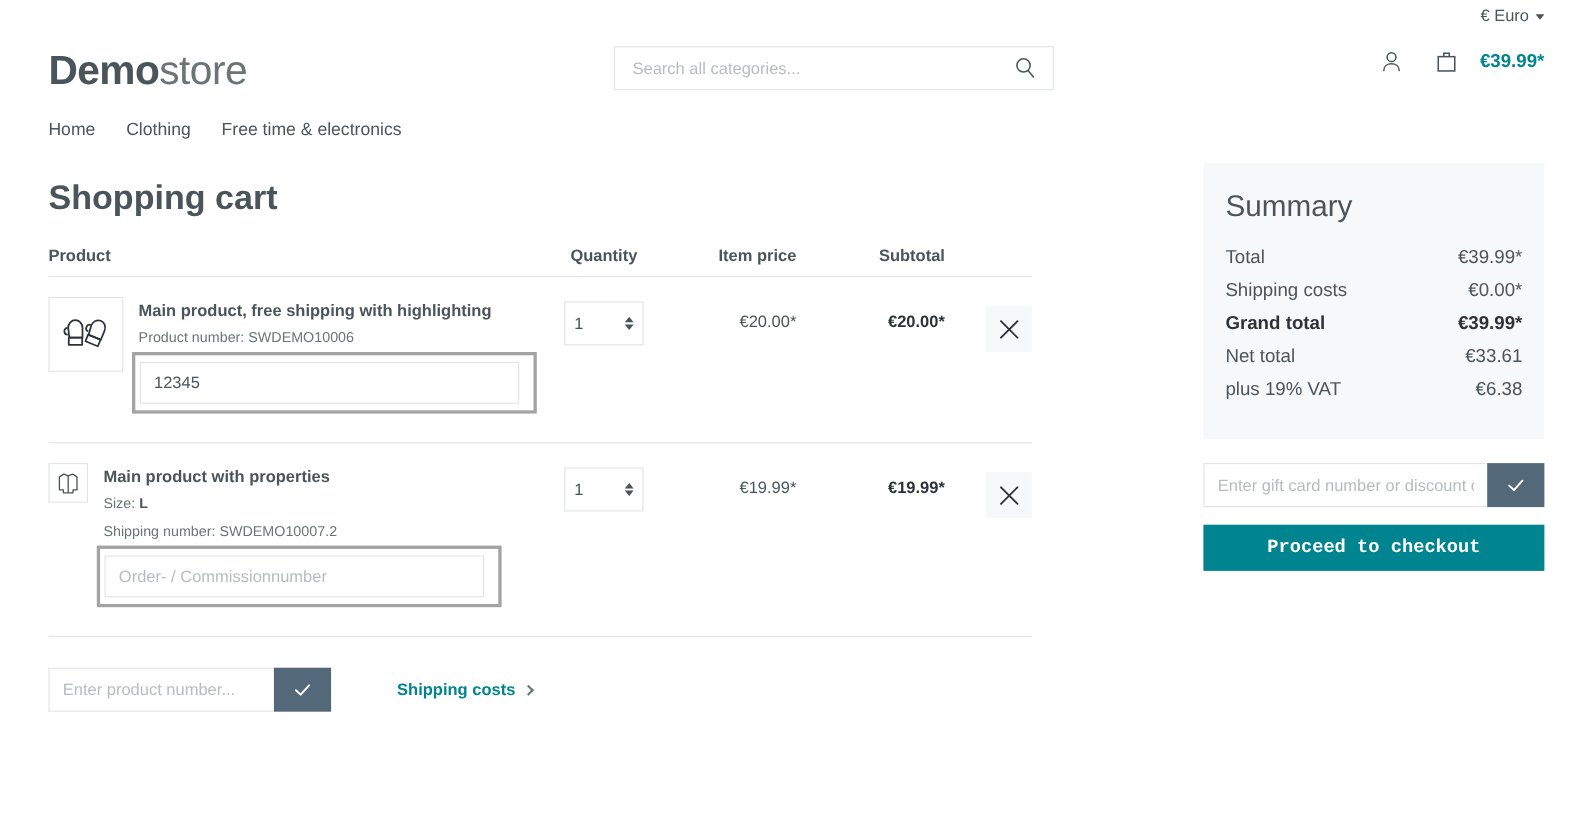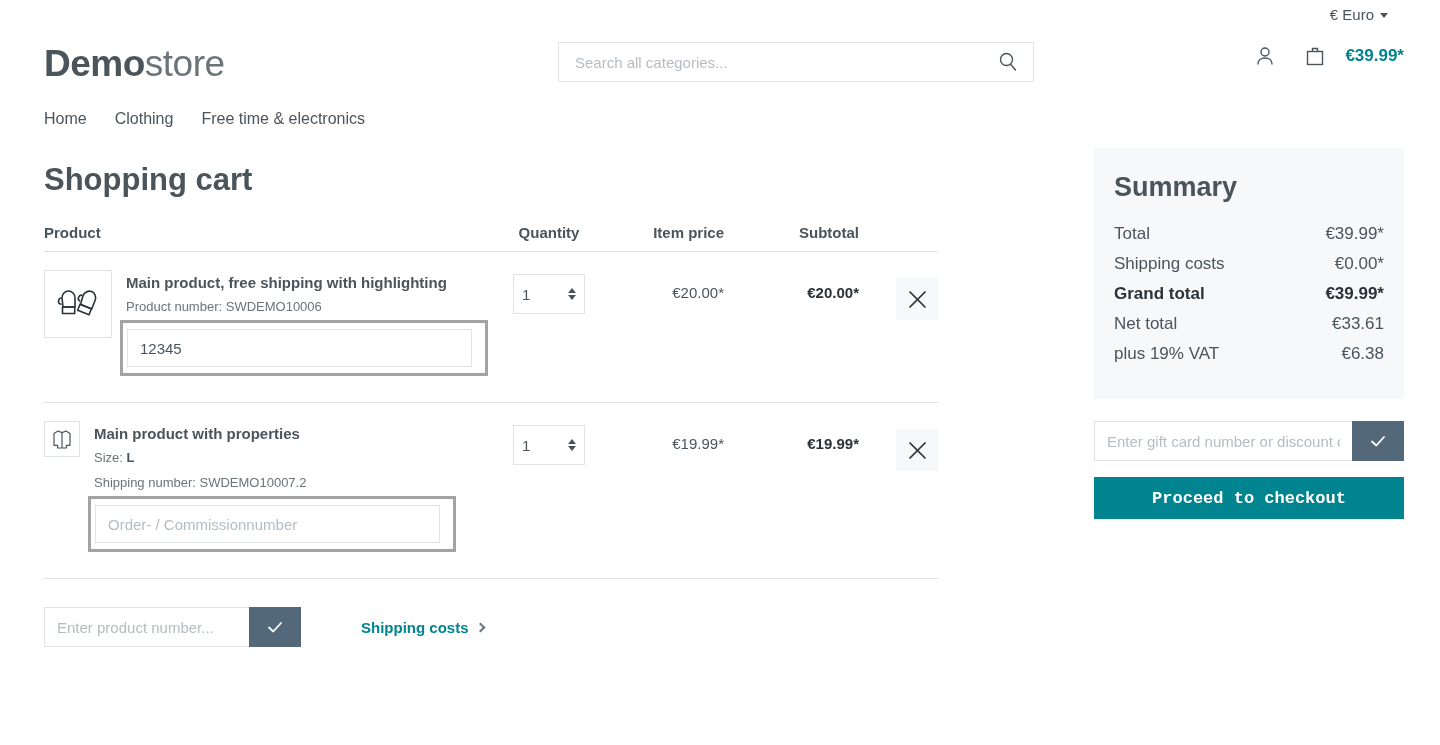--- a/index.html
+++ b/index.html
@@ -10,21 +10,21 @@
     font-family: "Liberation Sans", sans-serif;
     color: #4a545b;
     overflow: hidden;
   }
   .page { position: relative; width: 1440px; height: 745px; }
 
   
   .topbar {
     height: 28px;
     display: flex; align-items: center; justify-content: flex-end;
-    padding-right: 52px;
+    padding-right: 36px;
   }
   .currency {
     display: flex; align-items: center; gap: 6px;
     font-size: 15px; color: #4a545b; cursor: pointer;
   }
   .caret-down {
     width: 0; height: 0;
     border-left: 4.5px solid transparent;
     border-right: 4.5px solid transparent;
     border-top: 5px solid #4a545b;
@@ -41,21 +41,21 @@
     font-size: 37px; line-height: 1;
     letter-spacing: -0.5px;
     white-space: nowrap;
     cursor: pointer;
   }
   .logo .bold { font-weight: bold; color: #4a545b; }
   .logo .light { font-weight: 400; color: #6b7479; }
 
   .search-wrap {
     position: absolute; left: 558px; top: 42px;
-    width: 476px; height: 40px;
+    width: 400px; height: 40px;
   }
   .search-box {
     width: 100%; height: 100%;
     border: 1px solid #dfe3e6;
     background: #fff;
     display: flex; align-items: center;
     padding: 0 14px;
   }
   .search-input {
     flex: 1; border: none; outline: none;
@@ -210,21 +210,21 @@
     border-top: 2.4px solid #6b7479;
     transform: rotate(45deg);
   }
 
   
   .summary {
     background: #f7f8f9;
     padding: 24px 20px 30px 20px;
   }
   .summary h2 {
-    font-size: 27px; font-weight: bold; color: #4a545b;
+    font-size: 27px; font-weight: normal; color: #4a545b;
     margin: 0 0 16px 0;
   }
   .sum-row {
     display: flex; justify-content: space-between;
     font-size: 17px; color: #4a545b;
     padding: 5px 0;
   }
   .sum-row.strong { font-weight: bold; color: #2b3238; }
 
   .gift-group { display: flex; margin-top: 22px; }

